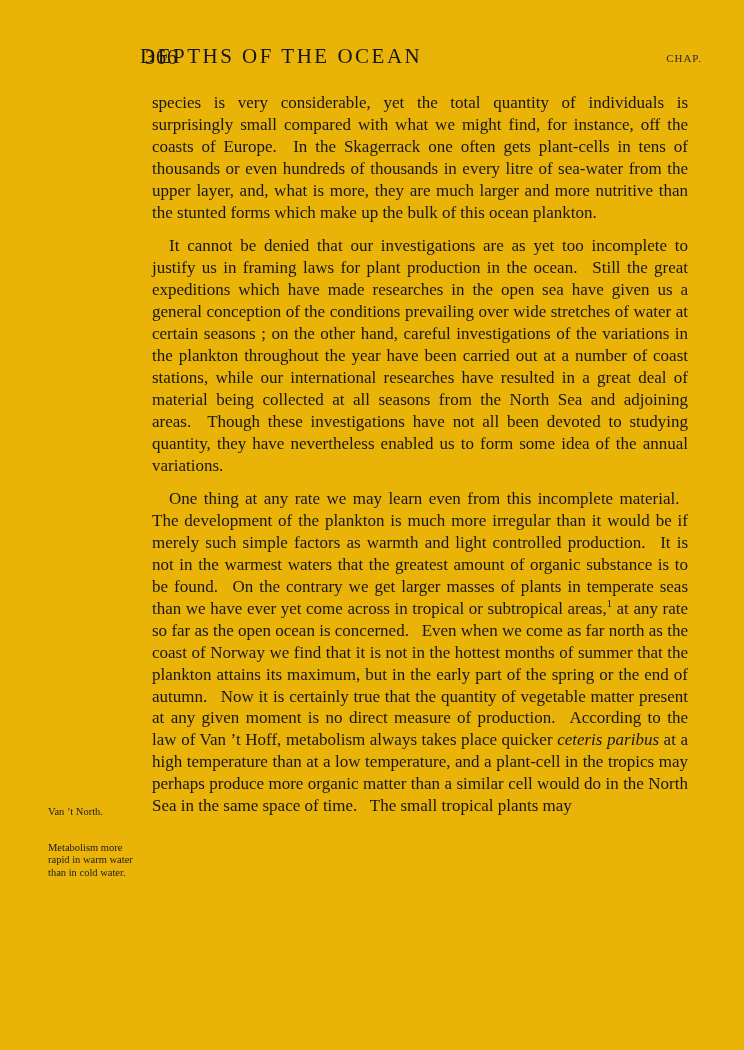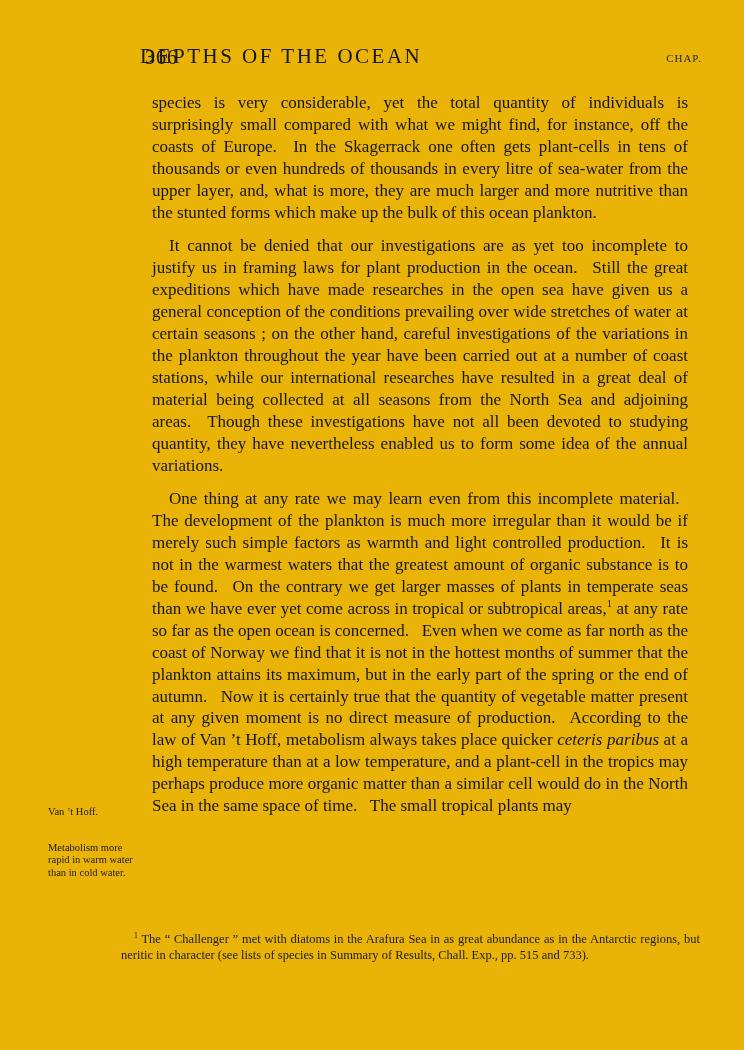--- a/index.html
+++ b/index.html
@@ -91,24 +91,23 @@
 </style>
 </head>
 <body>
 
 <div class="page">
 
   <div class="page-number">366</div>
   <div class="page-title">DEPTHS OF THE OCEAN</div>
   <div class="chapter-label">CHAP.</div>
 
-  <div class="margin-note note-3">Van ’t Hoff.</div>
+  <div class="margin-note note-3">Van ’t North.</div>
   <div class="margin-note note-4">Metabolism more rapid in warm water than in cold water.</div>
 
   <div class="body-text">
     <p>species is very considerable, yet the total quantity of individuals is surprisingly small compared with what we might find, for instance, off the coasts of Europe.  In the Skagerrack one often gets plant-cells in tens of thousands or even hundreds of thousands in every litre of sea-water from the upper layer, and, what is more, they are much larger and more nutritive than the stunted forms which make up the bulk of this ocean plankton.</p>
     <p class="indent">It cannot be denied that our investigations are as yet too incomplete to justify us in framing laws for plant production in the ocean.  Still the great expeditions which have made researches in the open sea have given us a general conception of the conditions prevailing over wide stretches of water at certain seasons ; on the other hand, careful investigations of the variations in the plankton throughout the year have been carried out at a number of coast stations, while our international researches have resulted in a great deal of material being collected at all seasons from the North Sea and adjoining areas.  Though these investigations have not all been devoted to studying quantity, they have nevertheless enabled us to form some idea of the annual variations.</p>
     <p class="indent"><span>One thing at any rate we may learn even from this incomplete material.  The development of the plankton is much more irregular than it would be if merely such simple factors as warmth and light controlled production.  It is not in the warmest waters that the greatest amount of organic substance is to be found.  On the contrary we get larger masses of plants in temperate seas than we have ever yet come across in tropical or subtropical areas,</span><sup>1</sup><span> at any rate so far as the open ocean is concerned.  Even when we come as far north as the coast of Norway we find that it is not in the hottest months of summer that the plankton attains its maximum, but in the early part of the spring or the end of autumn.  Now it is certainly true that the quantity of vegetable matter present at any given moment is no direct measure of production.  According to the law of Van ’t Hoff, metabolism always takes place quicker </span><em>ceteris paribus</em><span> at a high temperature than at a low temperature, and a plant-cell in the tropics may perhaps produce more organic matter than a similar cell would do in the North Sea in the same space of time.  The small tropical plants may</span></p>
   </div>
 
-  <div class="footnote"><sup>1</sup><span> The “ Challenger ” met with diatoms in the Arafura Sea in as great abundance as in the Antarctic regions, but neritic in character (see lists of species in Summary of Results, Chall. Exp., pp. 515 and 733).</span></div>
 
 </div>
 
 </body></html>

